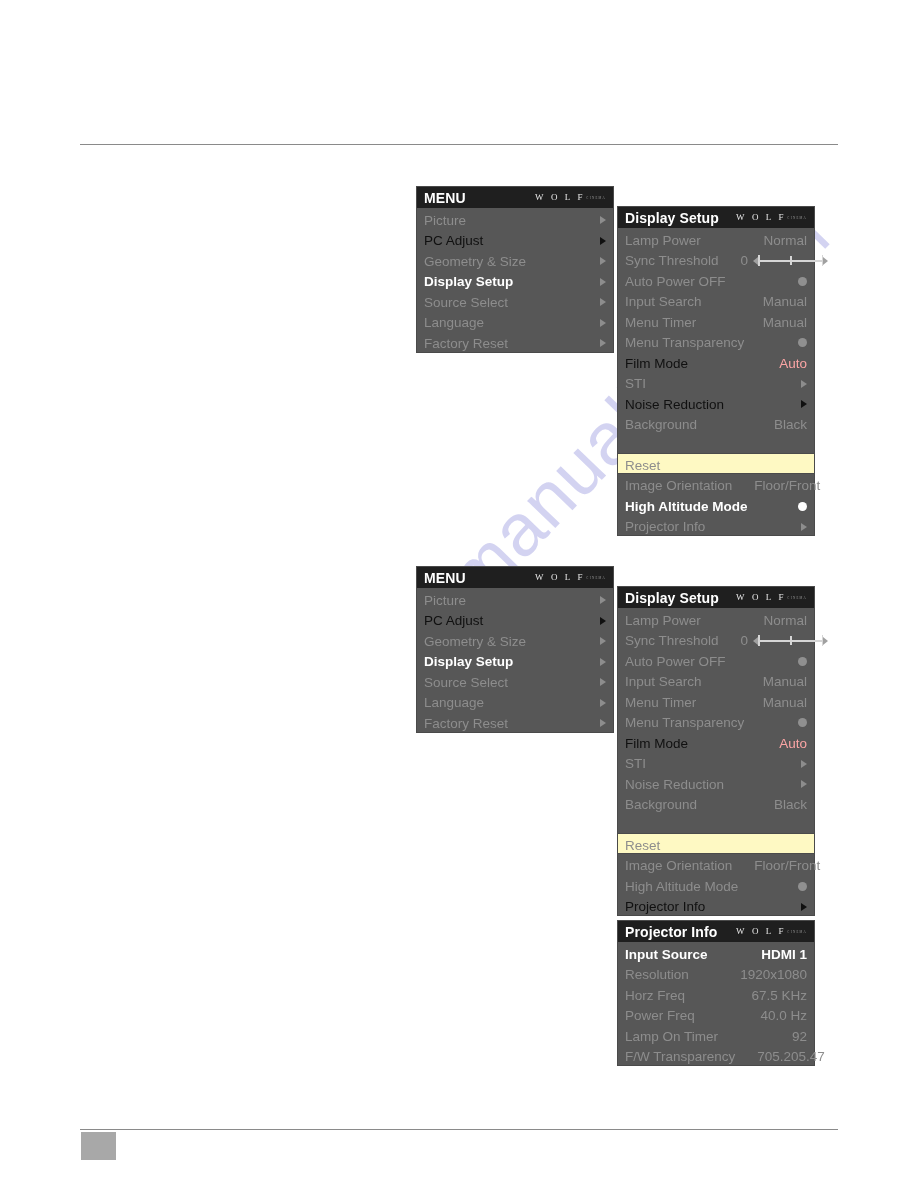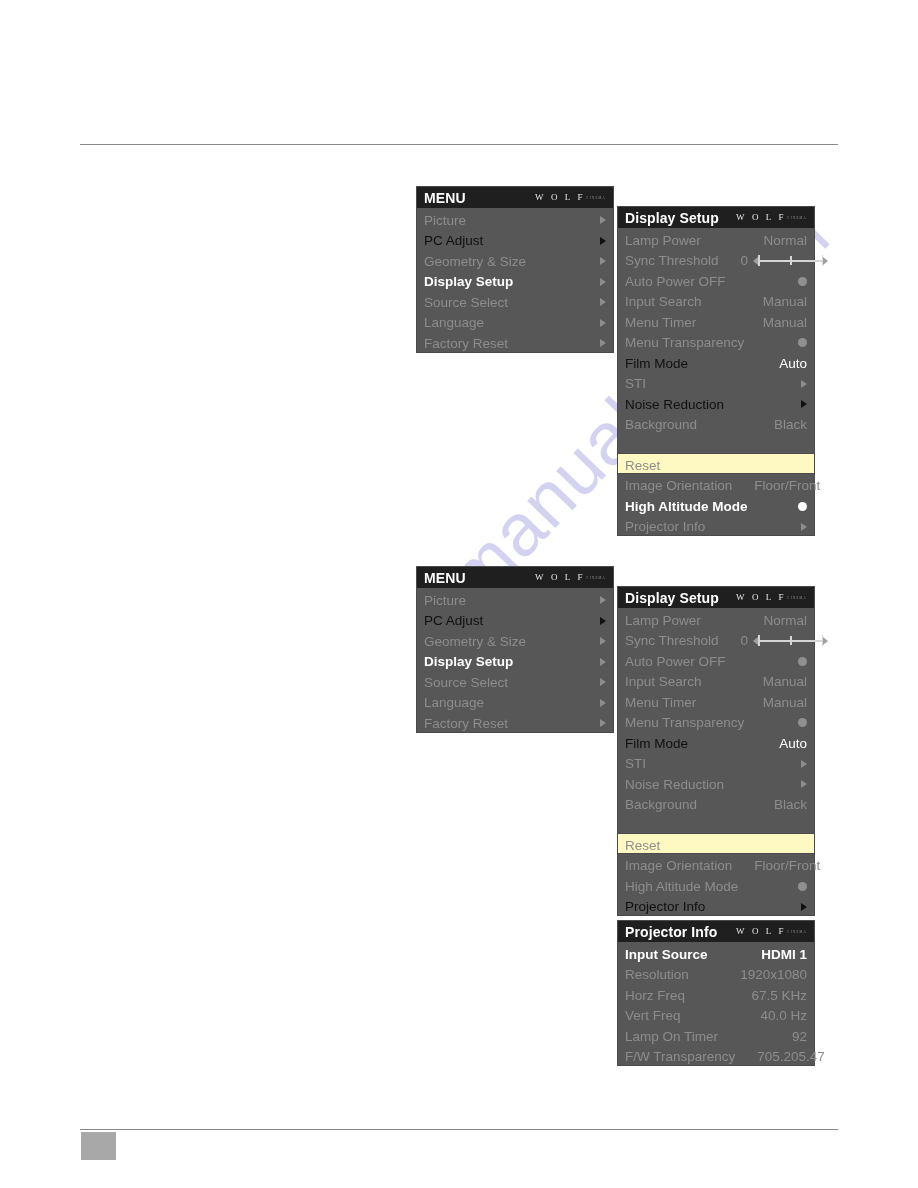--- a/index.html
+++ b/index.html
@@ -134,21 +134,21 @@
     line-height: 1;
     white-space: nowrap;
     display: flex;
     align-items: center;
     margin-left: 22px;
   }
 
   
   .osd-row.hl          { color: #ffffff; font-weight: bold; }
   .osd-row.hl-dark     { color: #101010; font-weight: normal; }
-  .osd-row.hl-dark .r-value { color: #ffffff; }
+  .osd-row.hl-dark .r-value { color: #fca5a5; }
 
   
   .osd-row.band {
     background: #fef9c3;
     border-top: 1px solid #4b4b4b;
     border-bottom: 1px solid #4b4b4b;
     height: 20.5px;
     margin-top: 20px;
   }
 
@@ -530,21 +530,21 @@
         </div>
         <div class="osd-row">
           <span class="r-label">Resolution</span>
           <span class="r-value">1920x1080</span>
         </div>
         <div class="osd-row">
           <span class="r-label">Horz Freq</span>
           <span class="r-value">67.5 KHz</span>
         </div>
         <div class="osd-row">
-          <span class="r-label">Vert Freq</span>
+          <span class="r-label">Power Freq</span>
           <span class="r-value">40.0 Hz</span>
         </div>
         <div class="osd-row">
           <span class="r-label">Lamp On Timer</span>
           <span class="r-value">92</span>
         </div>
         <div class="osd-row">
           <span class="r-label">F/W Transparency</span>
           <span class="r-value">705.205.47</span>
         </div>

